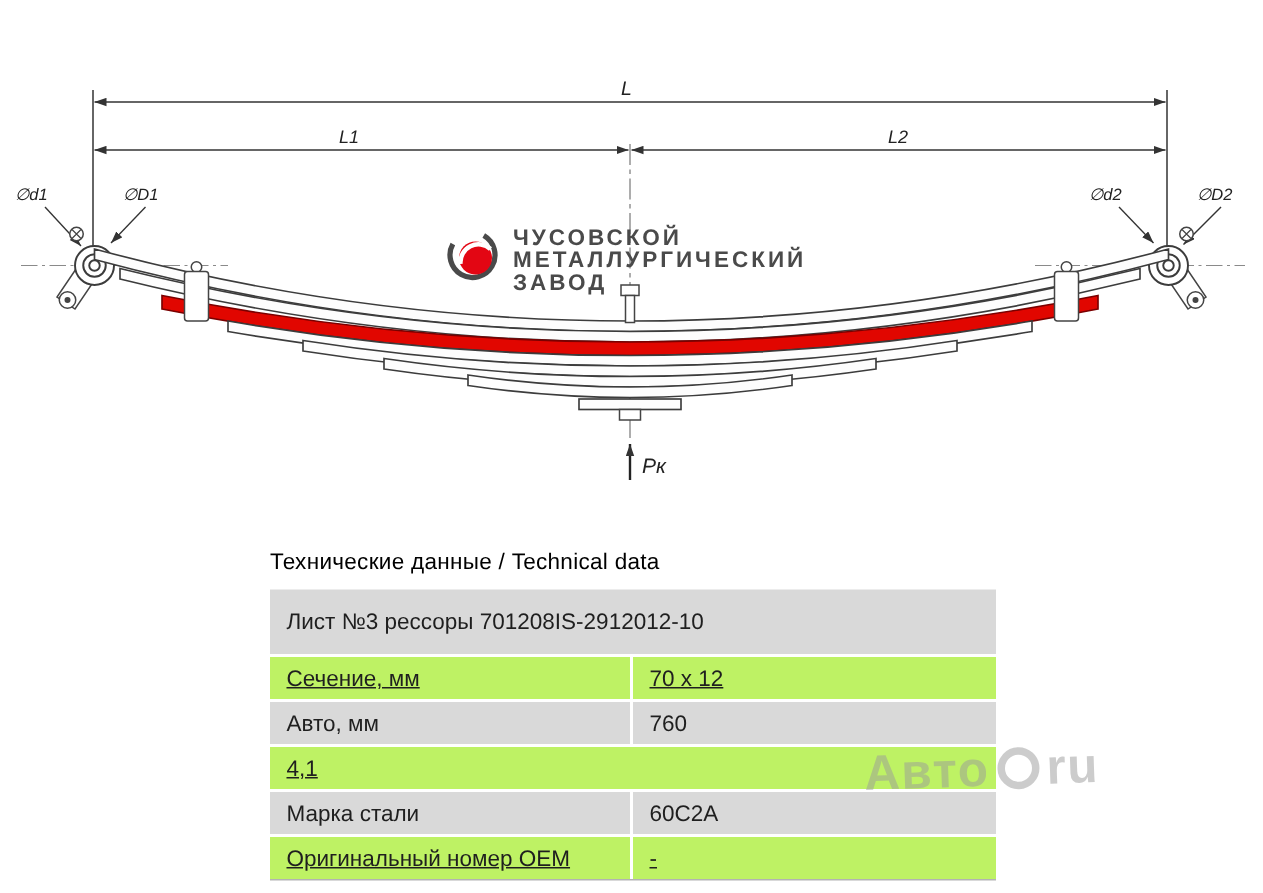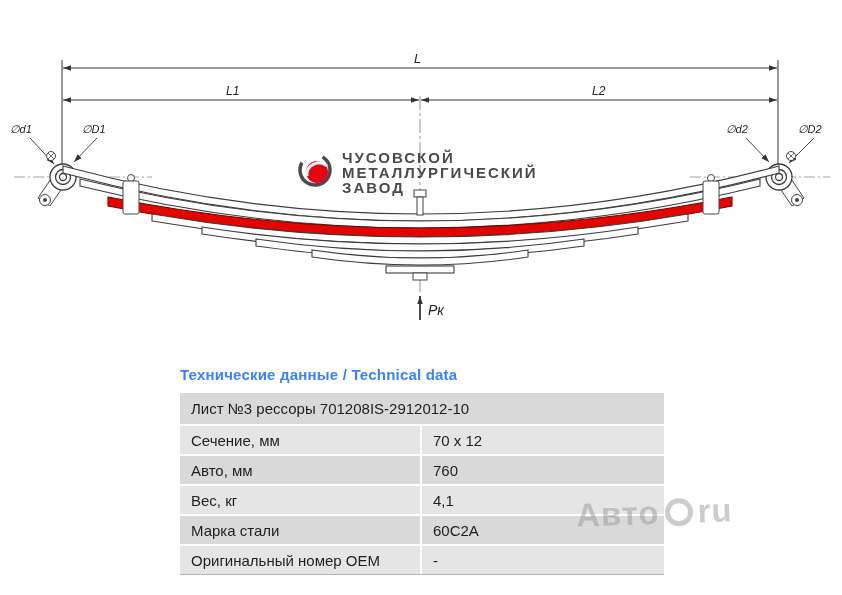--- a/index.html
+++ b/index.html
@@ -6,34 +6,34 @@
   .sheet {
     position:relative; width:842px; height:595px; background:#ffffff;
     font-family:"Liberation Sans", sans-serif; overflow:hidden;
   }
   .drawing { position:absolute; left:0; top:0; }
   svg text { font-family:"Liberation Sans", sans-serif; }
 
   
   .tech { position:absolute; left:180px; top:366px; width:484px; }
   .tech-title {
-    color:#3b82f6; font-weight:bold; font-size:15px; line-height:18px;
+    color:#000000; font-weight:normal; font-size:15px; line-height:18px;
     margin-bottom:9px; letter-spacing:0.2px;
   }
   .tbl { display:flex; flex-direction:column; gap:2px; border-bottom:1px solid #b3b3b3; padding-bottom:0; }
   .trow { display:flex; gap:2px; height:28px; }
-  .trow.header { height:31px; }
+  .trow.header { height:43px; }
   .cell {
     display:flex; align-items:center; padding:0 11px; font-size:15px; color:#1f1f1f;
   }
   .c-label { width:218px; flex:0 0 auto; }
   .c-value { flex:1 1 auto; }
   .full { flex:1 1 auto; }
   .gray { background:#d9d9d9; }
-  .white { background:#e5e5e5; }
+  .white { background:#bef264;text-decoration:underline; }
 
   
   .watermark {
     position:absolute; left:576px; top:494px; display:flex; align-items:center; gap:5px;
     font-size:33px; font-weight:bold; color:#9b9b9b; opacity:0.5;
     transform:rotate(-2deg); letter-spacing:1px; pointer-events:none;
   }
   .wm-ring { width:18px; height:18px; border:5px solid #9b9b9b; border-radius:50%; }
 </style>
 </head>
@@ -156,21 +156,20 @@
       </div>
       <div class="trow">
         <div class="cell c-label white">Сечение, мм</div>
         <div class="cell c-value white">70 x 12</div>
       </div>
       <div class="trow">
         <div class="cell c-label gray">Авто, мм</div>
         <div class="cell c-value gray">760</div>
       </div>
       <div class="trow">
-        <div class="cell c-label white">Вес, кг</div>
         <div class="cell c-value white">4,1</div>
       </div>
       <div class="trow">
         <div class="cell c-label gray">Марка стали</div>
         <div class="cell c-value gray">60С2А</div>
       </div>
       <div class="trow">
         <div class="cell c-label white">Оригинальный номер OEM</div>
         <div class="cell c-value white">-</div>
       </div>

